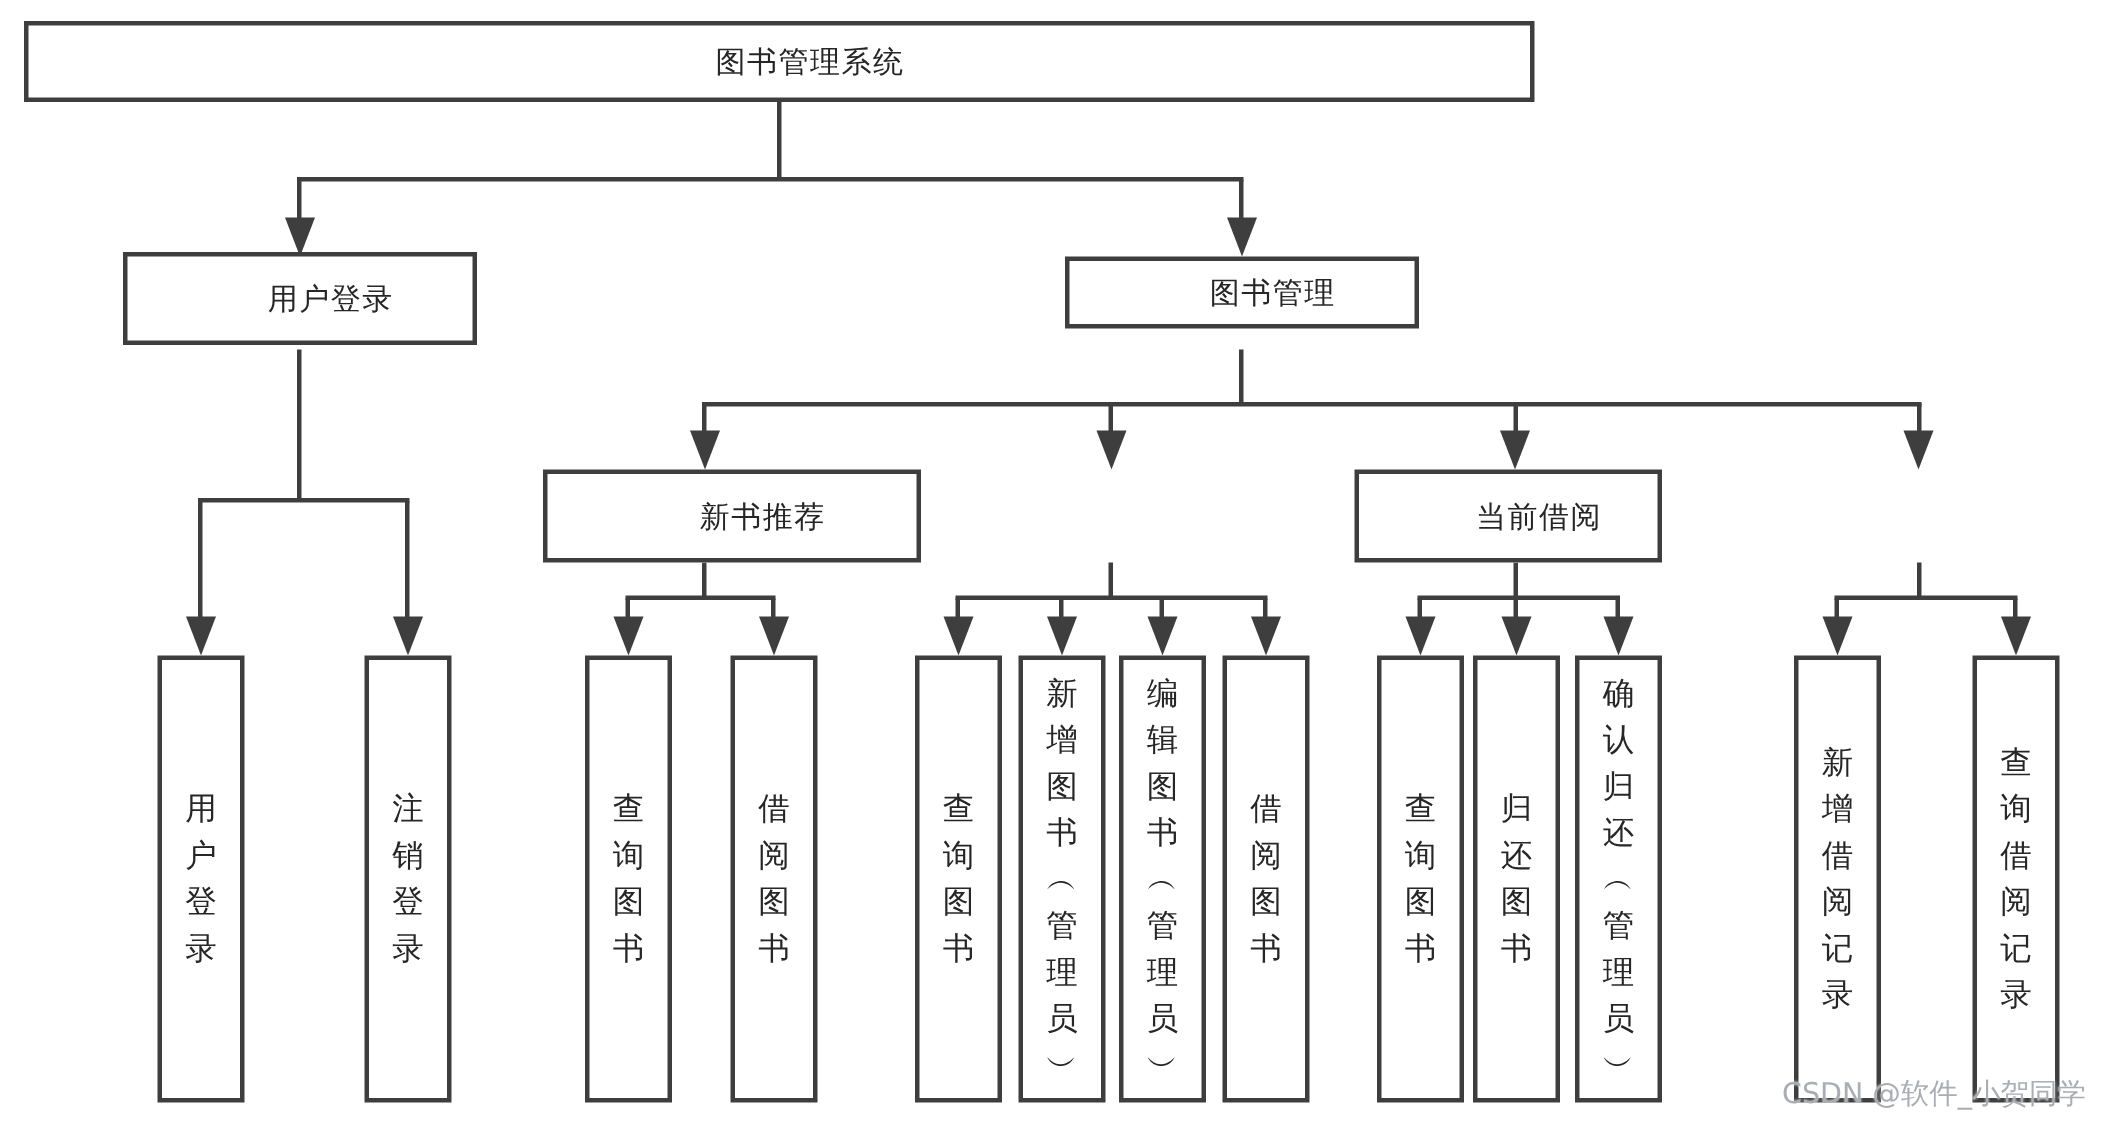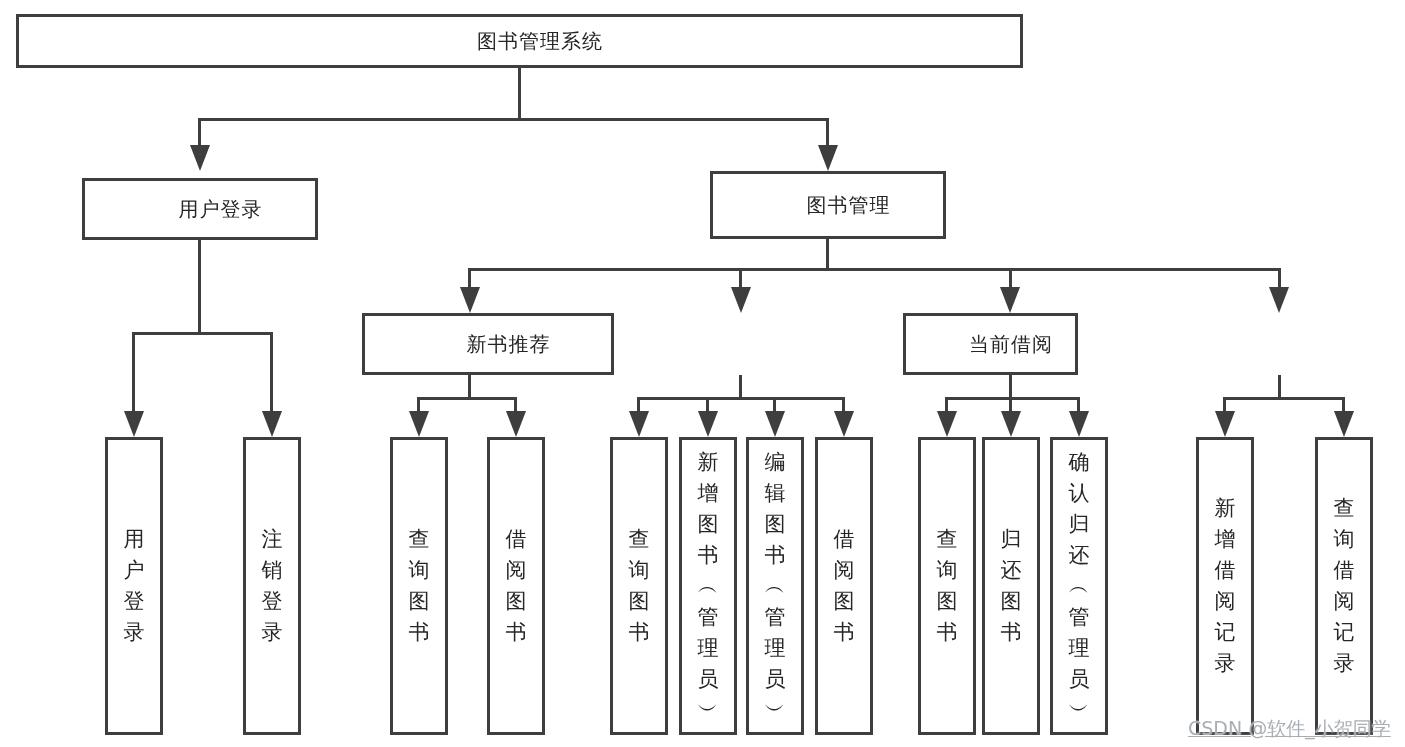--- a/index.html
+++ b/index.html
@@ -65,21 +65,20 @@
   .watermark {
     position: absolute;
     left: 1188px;
     top: 716px;
     width: 212px;
     font-size: 19px;
     color: var(--watermark, #a9aeb4);
     white-space: nowrap;
     z-index: 5;
     text-shadow: 0 0 2px #ffffff;
-    text-decoration: underline;
   }
 </style>
 </head>
 <body>
 
 <div class="stage">
 
   <div class="ln" style="left:518px;top:68px;width:3px;height:52px"></div>
   <div class="ln" style="left:198px;top:118px;width:631px;height:3px"></div>
   <div class="ln" style="left:198px;top:120px;width:3px;height:27px"></div>
@@ -136,31 +135,31 @@
   <div class="ln" style="left:1223px;top:397px;width:122px;height:3px"></div>
   <div class="ln" style="left:1223px;top:399px;width:3px;height:14px"></div>
   <div class="ln" style="left:1342px;top:399px;width:3px;height:14px"></div>
   <div class="ar" style="left:1215px;top:411px"></div>
   <div class="ar" style="left:1334px;top:411px"></div>
 
   <div class="box" style="left:16px;top:14px;width:1007px;height:54px">
     <span class="lbl">图书管理系统</span>
   </div>
 
-  <div class="box" style="left:82px;top:178px;width:236px;height:62px">
+  <div class="box" style="left:82px;top:168px;width:236px;height:62px">
     <span class="lbl">用户登录</span>
   </div>
-  <div class="box" style="left:710px;top:171px;width:236px;height:68px">
+  <div class="box" style="left:710px;top:171px;width:236px;height:48px">
     <span class="lbl">图书管理</span>
   </div>
 
   <div class="box" style="left:362px;top:313px;width:252px;height:62px">
     <span class="lbl">新书推荐</span>
   </div>
-  <div class="box" style="left:903px;top:313px;width:175px;height:62px">
+  <div class="box" style="left:903px;top:313px;width:205px;height:62px">
     <span class="lbl">当前借阅</span>
   </div>
 
   <div class="vbox" style="left:105px">
     <span class="vtext">用
 户
 登
 录</span>
   </div>
   <div class="vbox" style="left:243px">

